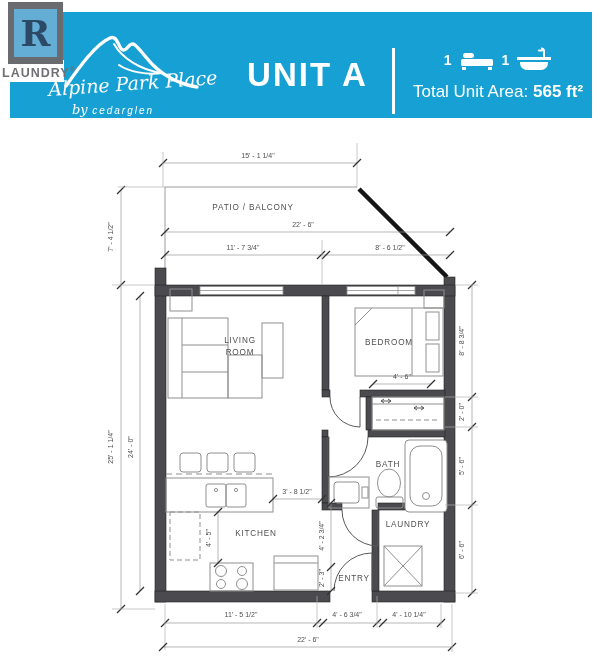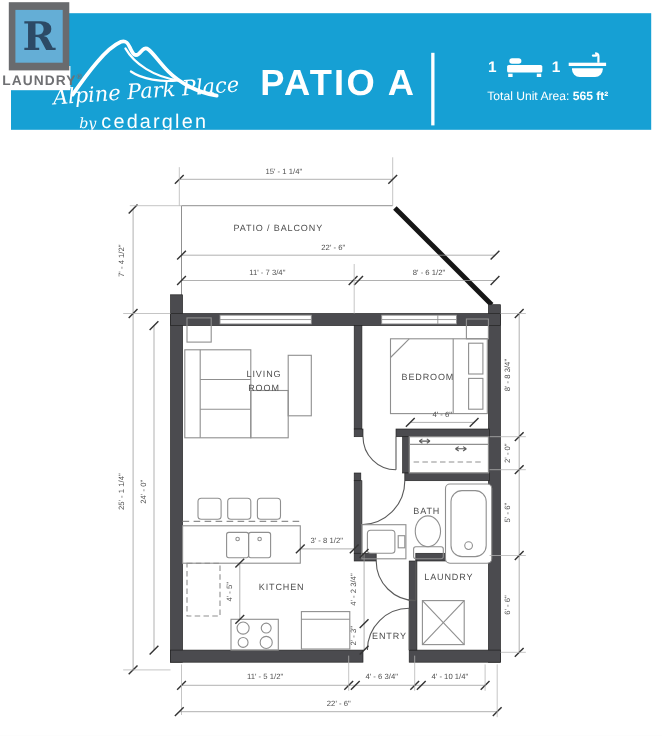--- a/index.html
+++ b/index.html
@@ -5,39 +5,39 @@
   html,body{margin:0;padding:0;background:#e9e9e9;}
   .page{position:relative;width:602px;height:669px;background:#ffffff;overflow:hidden;
         font-family:"Liberation Sans",sans-serif;}
   
   .header{position:absolute;left:10px;top:12px;width:582px;height:106px;background:#16a0d4;}
   .unit-title{position:absolute;left:215px;top:44px;width:165px;text-align:center;
       color:#fff;font-size:33px;font-weight:bold;letter-spacing:2px;}
   .divider{position:absolute;left:382px;top:36px;width:3px;height:66px;background:#fff;}
   .icons-row{position:absolute;left:398px;top:32px;width:180px;height:32px;display:flex;
       align-items:center;justify-content:center;gap:7px;color:#fff;font-size:14px;font-weight:bold;}
-  .area-line{position:absolute;left:392px;width:192px;text-align:center;color:#fff;font-size:11px;}
+  .area-line{position:absolute;left:392px;width:192px;text-align:center;color:#fff;font-size:17px;}
   .area-line b{font-weight:bold;}
   .al1{top:70px;} .al2{top:87px;}
   
   .realtor-white{position:absolute;left:0;top:60px;width:64px;height:22px;background:#fff;}
   .realtor-box{position:absolute;left:8px;top:2px;width:55px;height:62px;background:#696b6e;}
   .realtor-inner{position:absolute;left:6px;top:7px;width:43px;height:48px;background:#64aed6;
       display:flex;align-items:center;justify-content:center;}
   .realtor-r{font-family:"DejaVu Serif",serif;font-weight:bold;font-size:36px;color:#2c4a66;line-height:1;}
   .realtor-word{position:absolute;left:2px;top:66px;width:80px;color:#6f7073;font-size:12.5px;
       font-weight:bold;letter-spacing:1px;}
   .realtor-word sup{font-size:7px;}
   
   .brand{position:absolute;left:28px;top:12px;width:210px;height:104px;color:#fff;}
   .brand-script{position:absolute;left:10px;top:48px;font-family:"DejaVu Serif",serif;
       font-style:italic;font-size:19px;transform:rotate(-4deg);white-space:nowrap;}
   .brand-sub{position:absolute;left:34px;top:76px;white-space:nowrap;}
   .brand-sub .by{font-family:"DejaVu Serif",serif;font-style:italic;font-size:13px;text-align:right;}
-  .brand-sub .cg{font-size:18px;letter-spacing:2px;}
+  .brand-sub .cg{font-size:10px;letter-spacing:2px;font-style:italic;}
   
   .plan-svg{position:absolute;left:0;top:0;}
   text{font-family:"Liberation Sans",sans-serif;}
   .room-label{font-size:8.2px;fill:#4f4f4f;letter-spacing:0.8px;}
   .dim-label{font-size:7px;fill:#4f4f4f;}
   .wall{fill:#4b4b4f;stroke:#222;stroke-width:0.6;}
   .furn{fill:none;stroke:#8f8f8f;stroke-width:1;}
   .furnw{fill:#fff;stroke:#8f8f8f;stroke-width:1;}
   .door{fill:none;stroke:#5a5a5a;stroke-width:1;}
   .dim{stroke:#9a9a9a;stroke-width:0.7;fill:none;}
@@ -57,21 +57,21 @@
         <path d="M28,62 C42,42 58,20 72,14 c4,-1.5 6,0.5 8,5 c2,4.5 4,9 8,6 c3,-2.5 5,-7 9,-4 c5,4 10,12 18,20 c10,10 26,19 44,22" stroke="#fff" stroke-width="3.4" fill="none" stroke-linecap="round"></path>
         <path d="M76,20 c8,14 26,26 48,29 c-15,2 -33,-1 -43,-8" stroke="#fff" stroke-width="2" fill="none" stroke-linecap="round"></path>
       </svg>
       <div class="brand-script">Alpine Park Place</div>
       <div class="brand-sub">
         <span class="by">by</span>
         <span class="cg">cedarglen</span>
       </div>
     </div>
 
-    <div class="unit-title">PATIO A</div>
+    <div class="unit-title">UNIT A</div>
     <div class="divider"></div>
 
     <div class="icons-row">
       <span>1</span>
       <svg width="36" height="24" viewBox="0 0 36 24">
         <rect x="4" y="5" width="11" height="5" rx="2.5" fill="#fff"></rect>
         <rect x="2" y="11" width="32" height="7" rx="1.5" fill="#fff"></rect>
         <rect x="3" y="19" width="4" height="3" fill="#fff"></rect>
         <rect x="29" y="19" width="4" height="3" fill="#fff"></rect>
       </svg>

